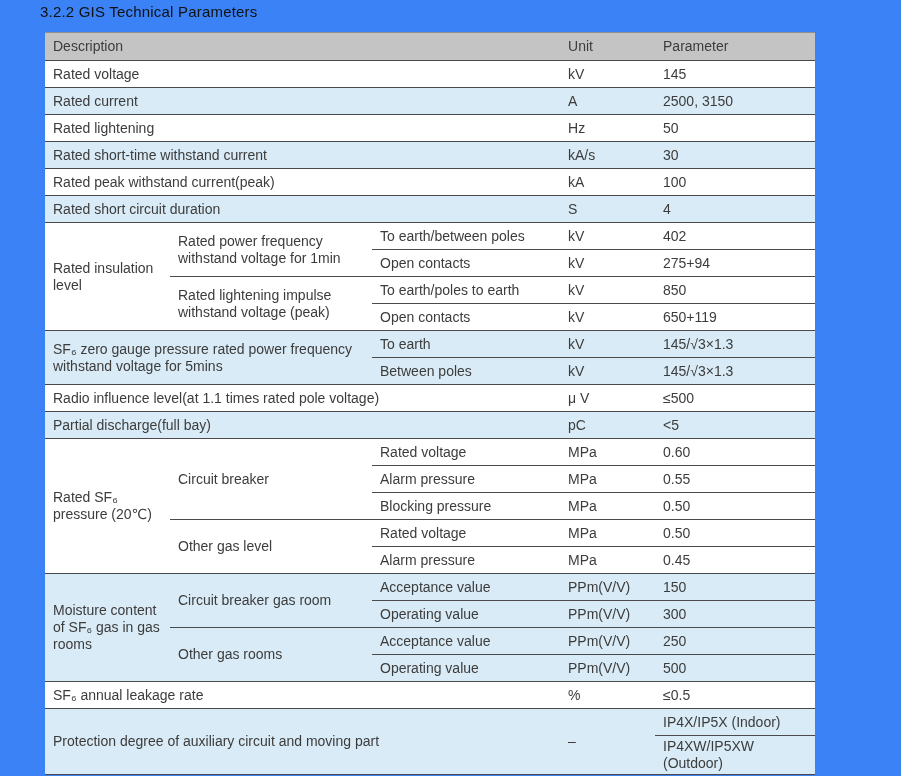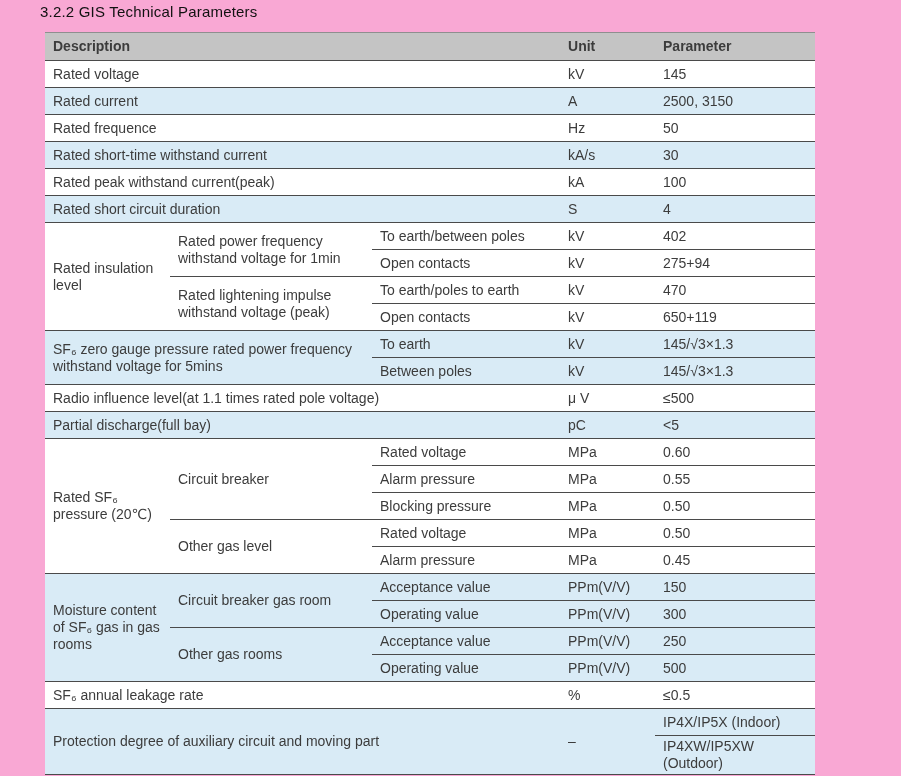--- a/index.html
+++ b/index.html
@@ -6,25 +6,25 @@
     --header-bg:#c4c4c4;
     --row-blue:#d9ebf6;
     --row-white:#ffffff;
     --border:#4a4a4a;
     --text:#3c3c3c;
     --title-color:#111111;
   }
   *{margin:0;padding:0;box-sizing:border-box;}
   html,body{background:#ffffff;}
   body{width:901px;height:776px;font-family:"Liberation Sans","DejaVu Sans",sans-serif;}
-  .page{position:relative;width:901px;height:776px;background:#f9a8d4;overflow:hidden;}
+  .page{position:relative;width:901px;height:776px;background:#3b82f6;overflow:hidden;}
   .title{position:absolute;left:40px;top:3px;font-size:15px;font-weight:500;letter-spacing:.2px;color:var(--title-color);}
   table.params{position:absolute;left:45px;top:32px;width:770px;border-collapse:collapse;table-layout:fixed;font-size:14px;color:var(--text);}
   .params th,.params td{border-bottom:1px solid var(--border);padding:2px 8px;height:27px;vertical-align:middle;text-align:left;font-weight:400;line-height:1.2;}
-  .params thead th{background:var(--header-bg);border-top:1px solid #8f8f8f;height:28px;font-weight:bold;}
+  .params thead th{background:var(--header-bg);border-top:1px solid #8f8f8f;height:28px;}
   .c1{padding-left:12px;}
   .w{background:var(--row-white);margin-left:44px;}
   .b{background:var(--row-blue);}
 </style>
 </head>
 <body>
 
 <div class="page">
   <div class="title">3.2.2 GIS Technical Parameters</div>
 
@@ -49,21 +49,21 @@
         <td colspan="3" class="w c1">Rated voltage</td>
         <td class="w">kV</td>
         <td class="w">145</td>
       </tr>
       <tr>
         <td colspan="3" class="b c1">Rated current</td>
         <td class="b">A</td>
         <td class="b">2500, 3150</td>
       </tr>
       <tr>
-        <td colspan="3" class="w c1">Rated frequence</td>
+        <td colspan="3" class="w c1">Rated lightening</td>
         <td class="w">Hz</td>
         <td class="w">50</td>
       </tr>
       <tr>
         <td colspan="3" class="b c1">Rated short-time withstand current</td>
         <td class="b">kA/s</td>
         <td class="b">30</td>
       </tr>
       <tr>
         <td colspan="3" class="w c1">Rated peak withstand current(peak)</td>
@@ -85,21 +85,21 @@
       </tr>
       <tr>
         <td class="w">Open contacts</td>
         <td class="w">kV</td>
         <td class="w">275+94</td>
       </tr>
       <tr>
         <td rowspan="2" class="w">Rated lightening impulse withstand voltage (peak)</td>
         <td class="w">To earth/poles to earth</td>
         <td class="w">kV</td>
-        <td class="w">470</td>
+        <td class="w">850</td>
       </tr>
       <tr>
         <td class="w">Open contacts</td>
         <td class="w">kV</td>
         <td class="w">650+119</td>
       </tr>
 
       <tr>
         <td colspan="2" rowspan="2" class="b c1">SF₆ zero gauge pressure rated power frequency withstand voltage for 5mins</td>
         <td class="b">To earth</td>

